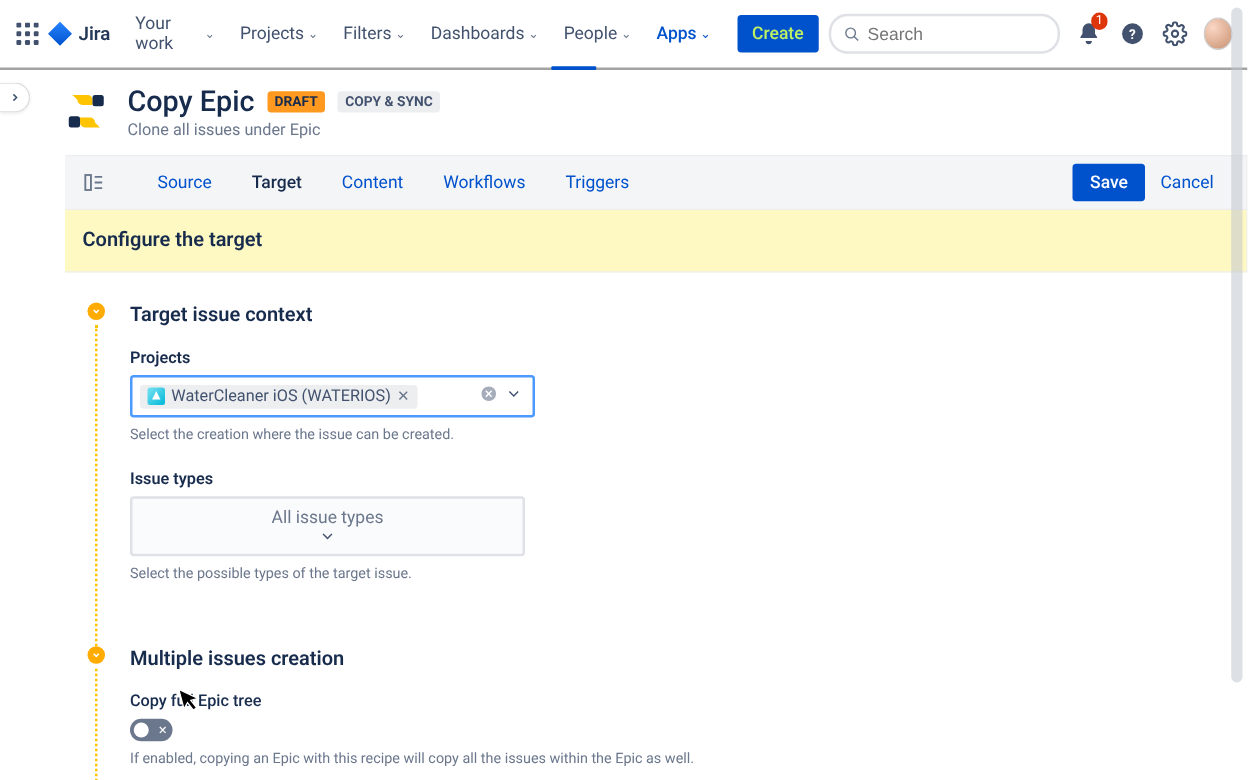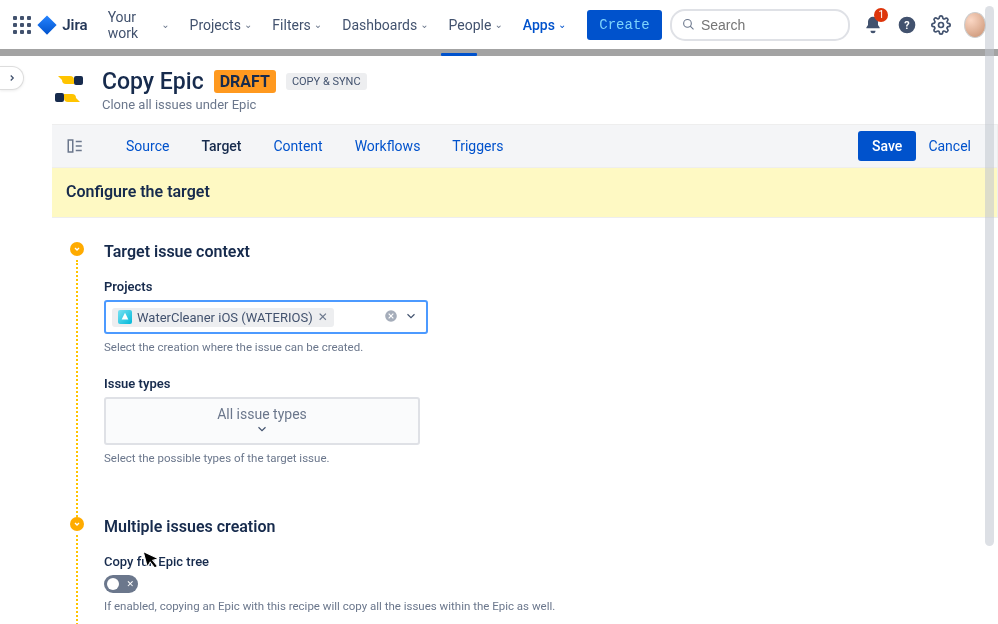--- a/index.html
+++ b/index.html
@@ -1,48 +1,48 @@
 <!DOCTYPE html>
 <html><head>
 <meta charset="utf-8">
 <style>
   * { box-sizing: border-box; margin: 0; padding: 0; }
   body { font-family: -apple-system, BlinkMacSystemFont, "Segoe UI", Roboto, sans-serif; background: #fff; color: #172B4D; font-size: 14px; width: 998px; height: 624px; overflow: hidden; border-radius: 10px; position: relative; }
 
   
-  .topnav { display: flex; align-items: center; height: 56px; padding: 0 12px; border-bottom: 7px solid #a3a3a3; gap: 4px; }
+  .topnav { display: flex; align-items: center; height: 56px; padding: 0 12px; border-bottom: 2px solid #a3a3a3; gap: 4px; }
   .apps-grid { width: 24px; height: 24px; display: flex; align-items: center; justify-content: center; color: #42526E; cursor: pointer; }
   .logo { display: flex; align-items: center; gap: 4px; font-weight: 600; color: #253858; margin-right: 8px; font-size: 15px; }
   .logo svg { color: #2684FF; }
   .navitem { display: flex; align-items: center; gap: 3px; padding: 6px 8px; color: #42526E; cursor: pointer; font-size: 14px; border-radius: 3px; }
   .navitem.active { color: #0052CC; font-weight: 500; }
   .navitem.active::after { content:""; }
-  .create-btn { background: #0052CC; color: #7dd3fc; padding: 7px 12px; border-radius: 3px; font-weight: 500; cursor: pointer; margin-left: 6px; font-size: 14px; font-family: Liberation Mono, monospace; }
+  .create-btn { background: #0052CC; color: #bef264; padding: 7px 12px; border-radius: 3px; font-weight: 500; cursor: pointer; margin-left: 6px; font-size: 14px; }
   .spacer { flex: 1; }
   .searchbox { display: flex; align-items: center; gap: 6px; border: 2px solid #dfe1e6; border-radius: 15px; padding: 4px 10px; width: 210px; color: #6B778C; height: 32px; }
   .searchbox input { border: none; outline: none; font-size: 14px; color: #172B4D; width: 100%; }
   .nav-icon { width: 26px; height: 26px; display: flex; align-items: center; justify-content: center; color: #42526E; cursor: pointer; border-radius: 50%; margin-left: 8px; }
   .notif { position: relative; }
   .notif-badge { position: absolute; top: -4px; right: -4px; background: #DE350B; color: #fff; font-size: 10px; border-radius: 8px; padding: 0 4px; height: 14px; line-height: 14px; }
   .avatar { width: 26px; height: 26px; border-radius: 50%; background: radial-gradient(circle at 30% 30%, #fbd7c4, #c89070); margin-left: 8px; border: 1px solid #ccc; }
   .apps-underline { height: 3px; background: #0052CC; width: 36px; position: absolute; top: 53px; left: 441px; border-radius: 1px; }
 
   
   .expand-handle { position: absolute; left: 0; top: 66px; width: 24px; height: 24px; border: 1px solid #ddd; border-left: none; border-radius: 0 12px 12px 0; background: #fff; display: flex; align-items: center; justify-content: center; color: #42526E; cursor: pointer; box-shadow: 0 1px 3px rgba(0,0,0,0.08); }
 
   
   .page { padding: 0 0 0 52px; }
 
   
   .page-header { display: flex; gap: 16px; align-items: flex-start; padding-top: 12px; }
   .page-icon { width: 34px; height: 34px; position: relative; margin-top:4px;}
   .page-title-row { display: flex; align-items: center; gap: 10px; }
   .page-title { font-size: 23px; font-weight: 500; color: #172B4D; }
-  .badge-draft { background: #FF991F; color: #172B4D; font-size: 16px; font-weight: 700; padding: 2px 6px; border-radius: 3px; }
-  .badge-copy { background: #EDEEF0; color: #42526E; font-size: 11px; font-weight: 400; padding: 2px 6px; border-radius: 3px; }
+  .badge-draft { background: #FF991F; color: #172B4D; font-size: 11px; font-weight: 700; padding: 2px 6px; border-radius: 3px; }
+  .badge-copy { background: #EDEEF0; color: #42526E; font-size: 11px; font-weight: 700; padding: 2px 6px; border-radius: 3px; }
   .page-subtitle { font-size: 13px; color: #6B778C; margin-top: 2px; }
 
   
   .tabs-row { display: flex; align-items: center; background: #F4F5F7; border: 1px solid #eee; border-left: none; margin-top: 12px; height: 44px; padding: 0 14px; }
   .tabs-icon { color: #6B778C; margin-right: 26px; display:flex; align-items:center; }
   .tab { padding: 0 16px; color: #0052CC; cursor: pointer; font-size: 14px; height:44px; display:flex; align-items:center; }
   .tab.active { color: #172B4D; font-weight: 500; }
   .tabs-spacer { flex: 1; }
   .save-btn { background: #0052CC; color: #fff; padding: 7px 14px; border-radius: 3px; font-weight: 500; cursor: pointer; font-size:14px; }
   .cancel-btn { color: #0052CC; padding: 7px 12px; cursor: pointer; font-size:14px; }

